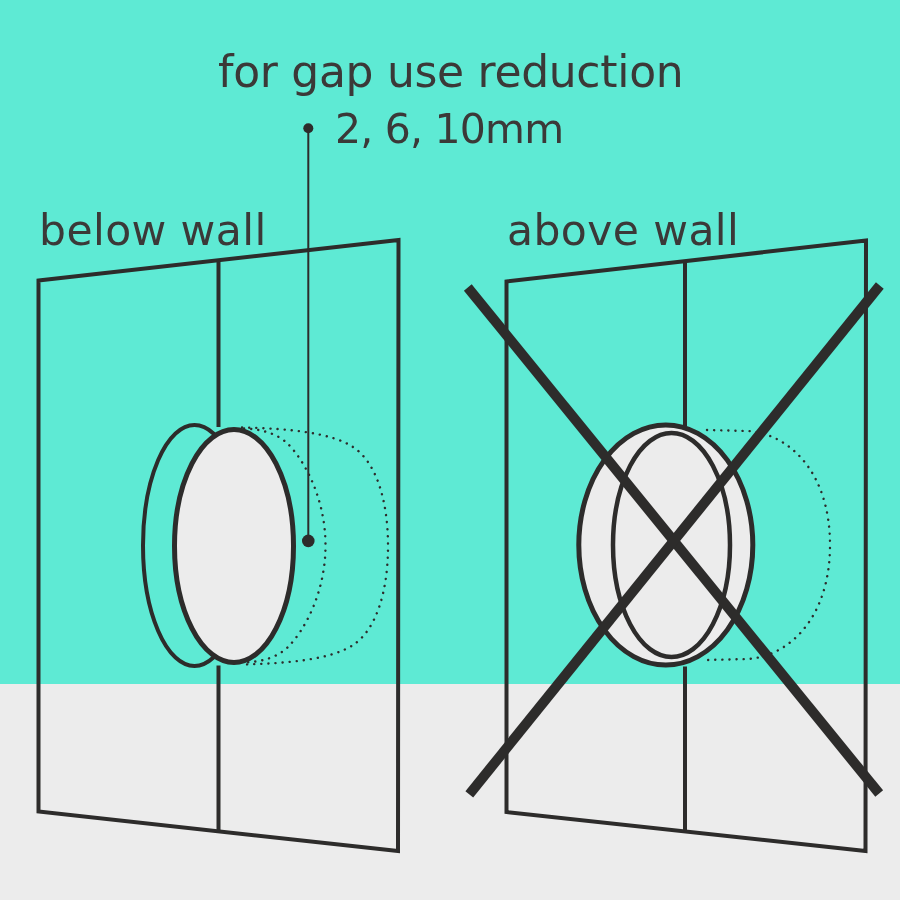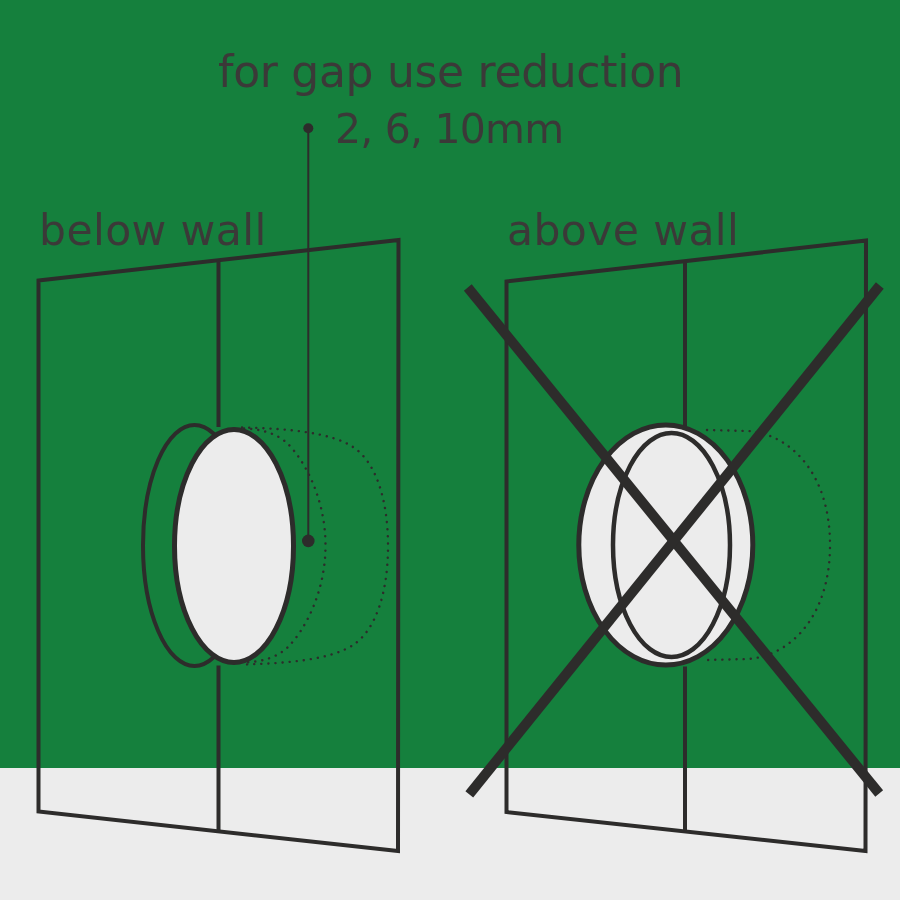--- a/index.html
+++ b/index.html
@@ -6,22 +6,22 @@
     margin: 0;
     padding: 0;
     width: 900px;
     height: 900px;
     background: #ececec;
     overflow: hidden;
   }
   .stage {
     position: relative;
     width: 900px;
-    height: 768px;
-    background: #15803d;
+    height: 684px;
+    background: #5eead4;
     font-family: "DejaVu Sans", sans-serif;
     text-decoration: underline;
   }
   svg.diagram {
     position: absolute;
     left: 0;
     top: 0;
     width: 900px;
     height: 900px;
     display: block;

